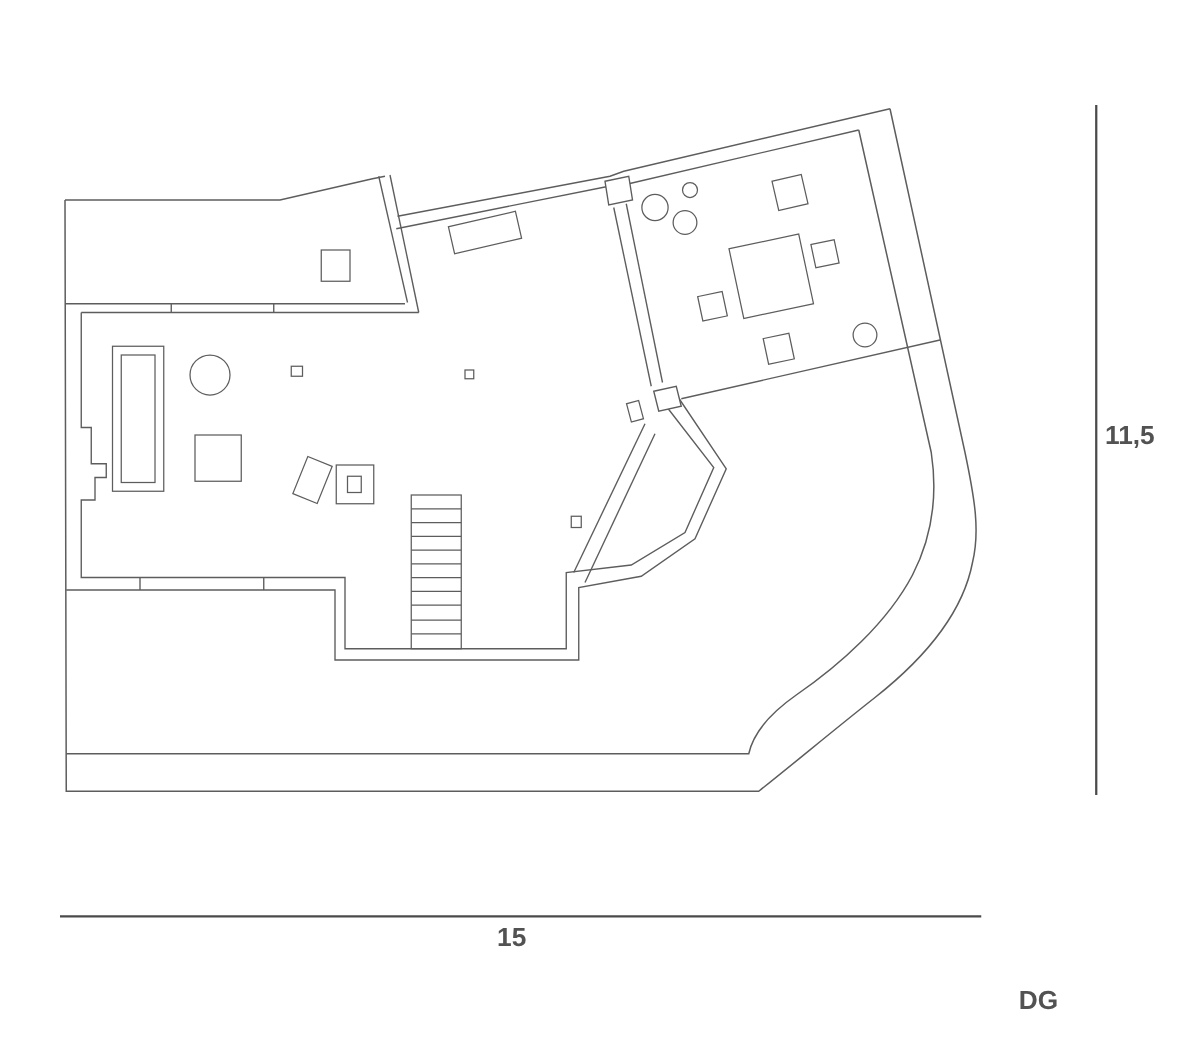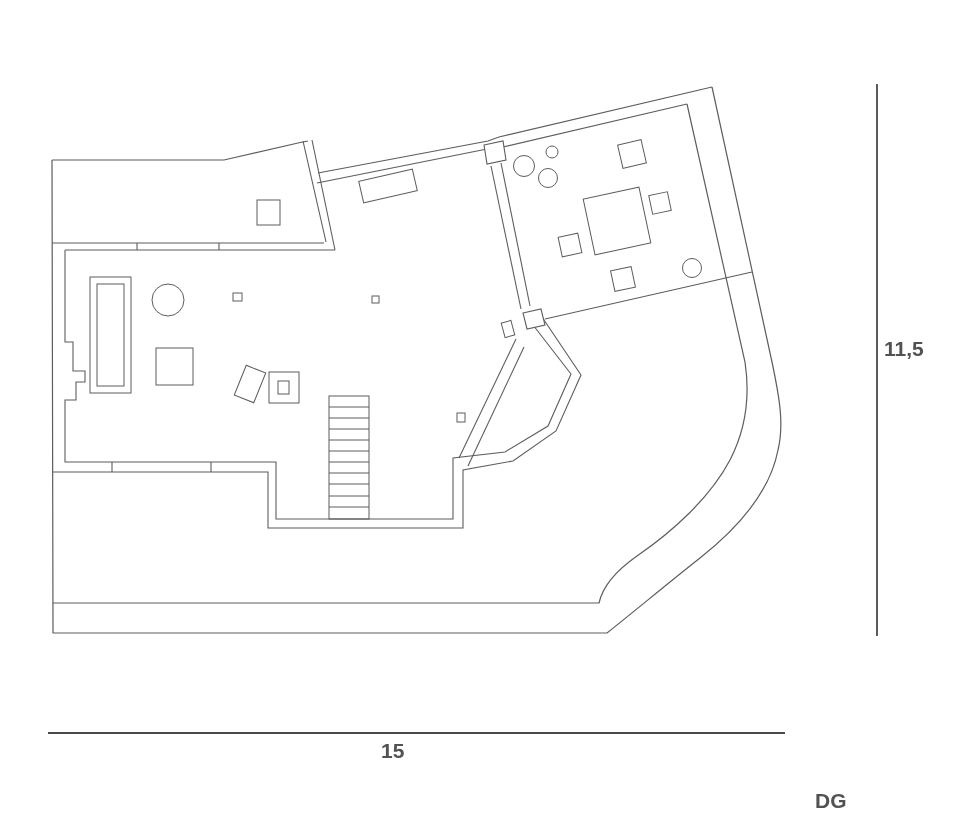--- a/index.html
+++ b/index.html
@@ -12,21 +12,21 @@
   svg{position:absolute;left:0;top:0;}
   .dim-label{
     position:absolute;
     font-weight:700;
     font-size:21px;
     color:#525252;
     white-space:nowrap;
     line-height:1.1;
   }
   #label-height{left:884px;top:337px;}
-  #label-width{left:381px;top:739px;width:40px;text-align:left;}
+  #label-width{left:381px;top:739px;width:40px;text-align:right;}
   #label-floor{left:815px;top:745px;margin-top:44px;}
 </style>
 </head>
 <body>
 
 <div id="plan-wrap">
   <svg id="plan-svg" width="960" height="834" viewBox="0 0 960 834">
       <g stroke="#5d5d5d" stroke-width="1.2" fill="none" stroke-linecap="butt" stroke-linejoin="miter">
         <polyline points="52,160 224,160 298,143 308,141"></polyline>
         <path d="M 712,87 L 772,362 C 780,400 784,425 778,450 C 770,492 738,528 700,558 C 667,584 636,610 607,633 L 53,633 L 52,160"></path>

